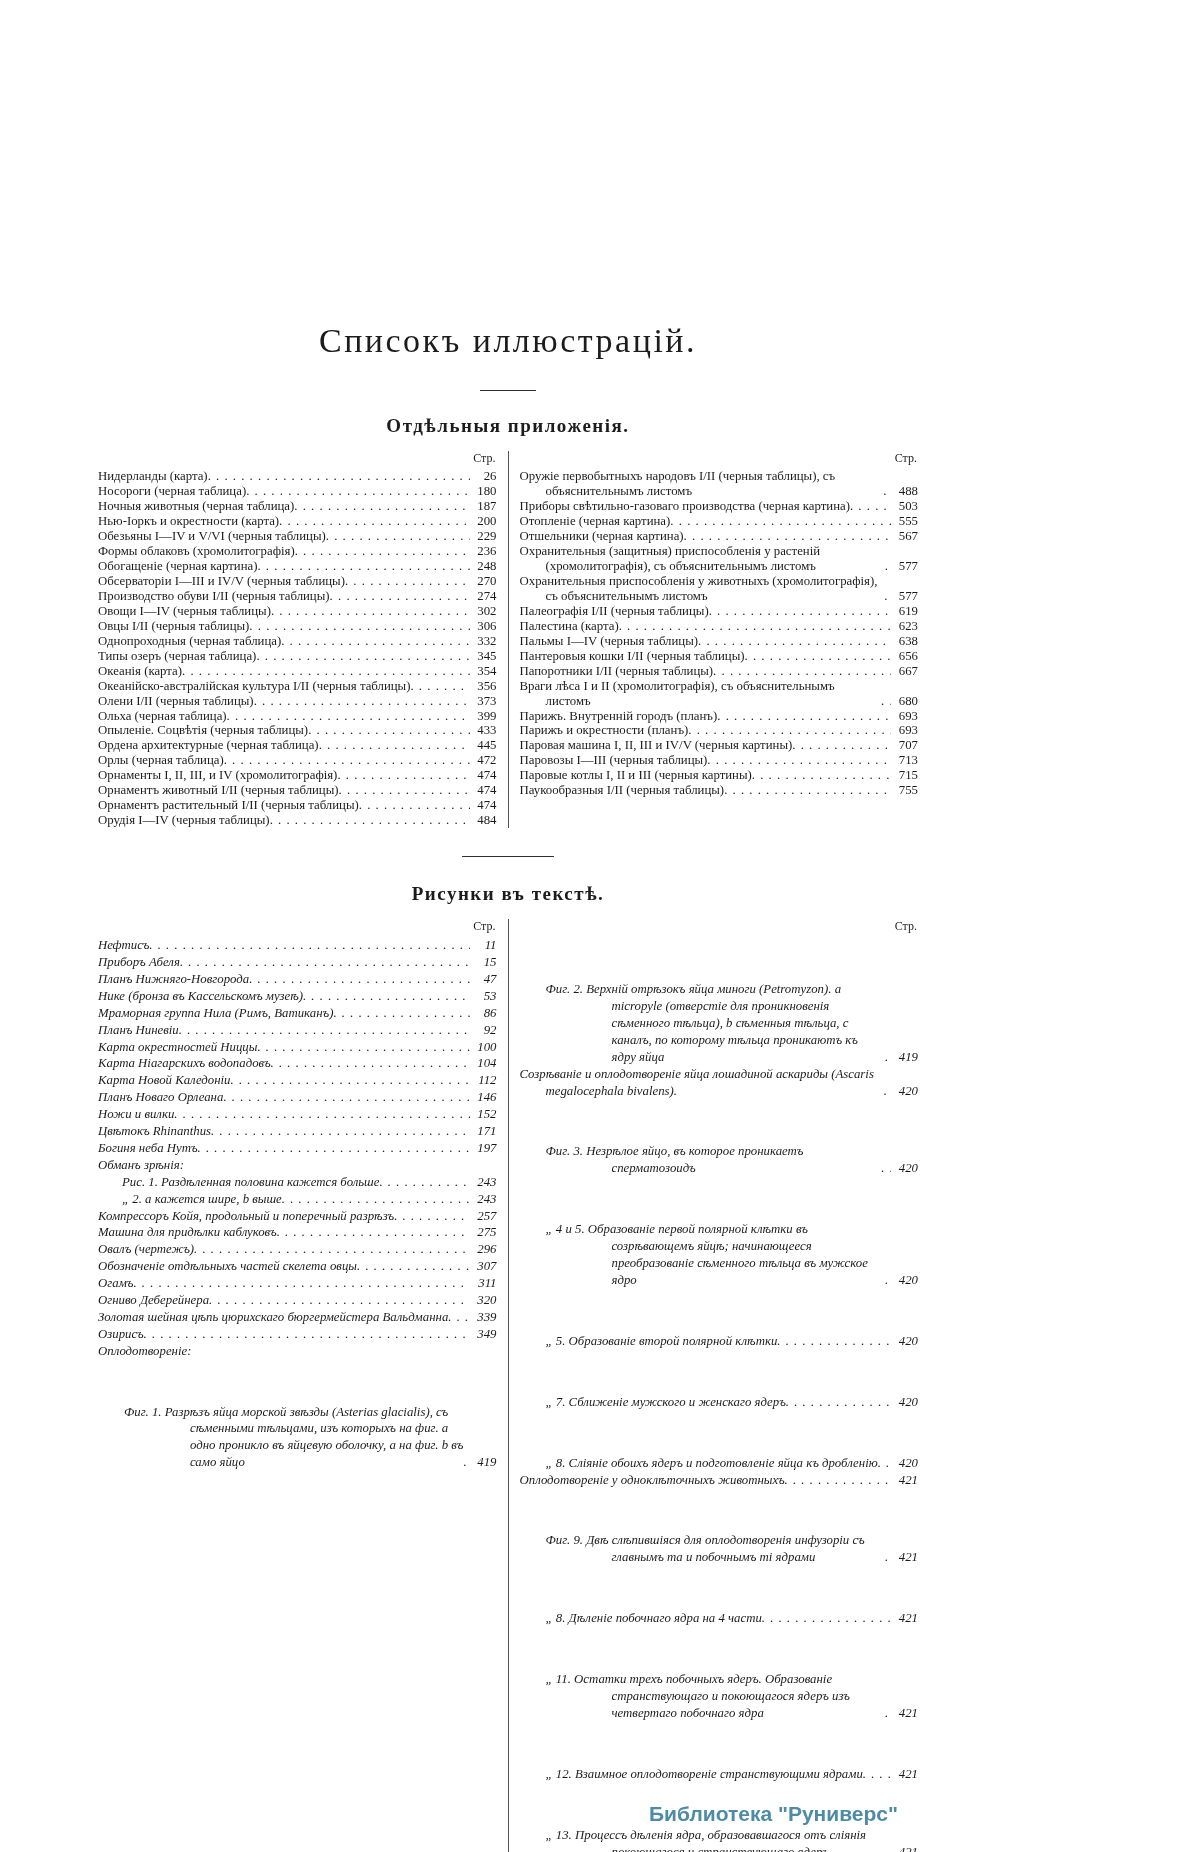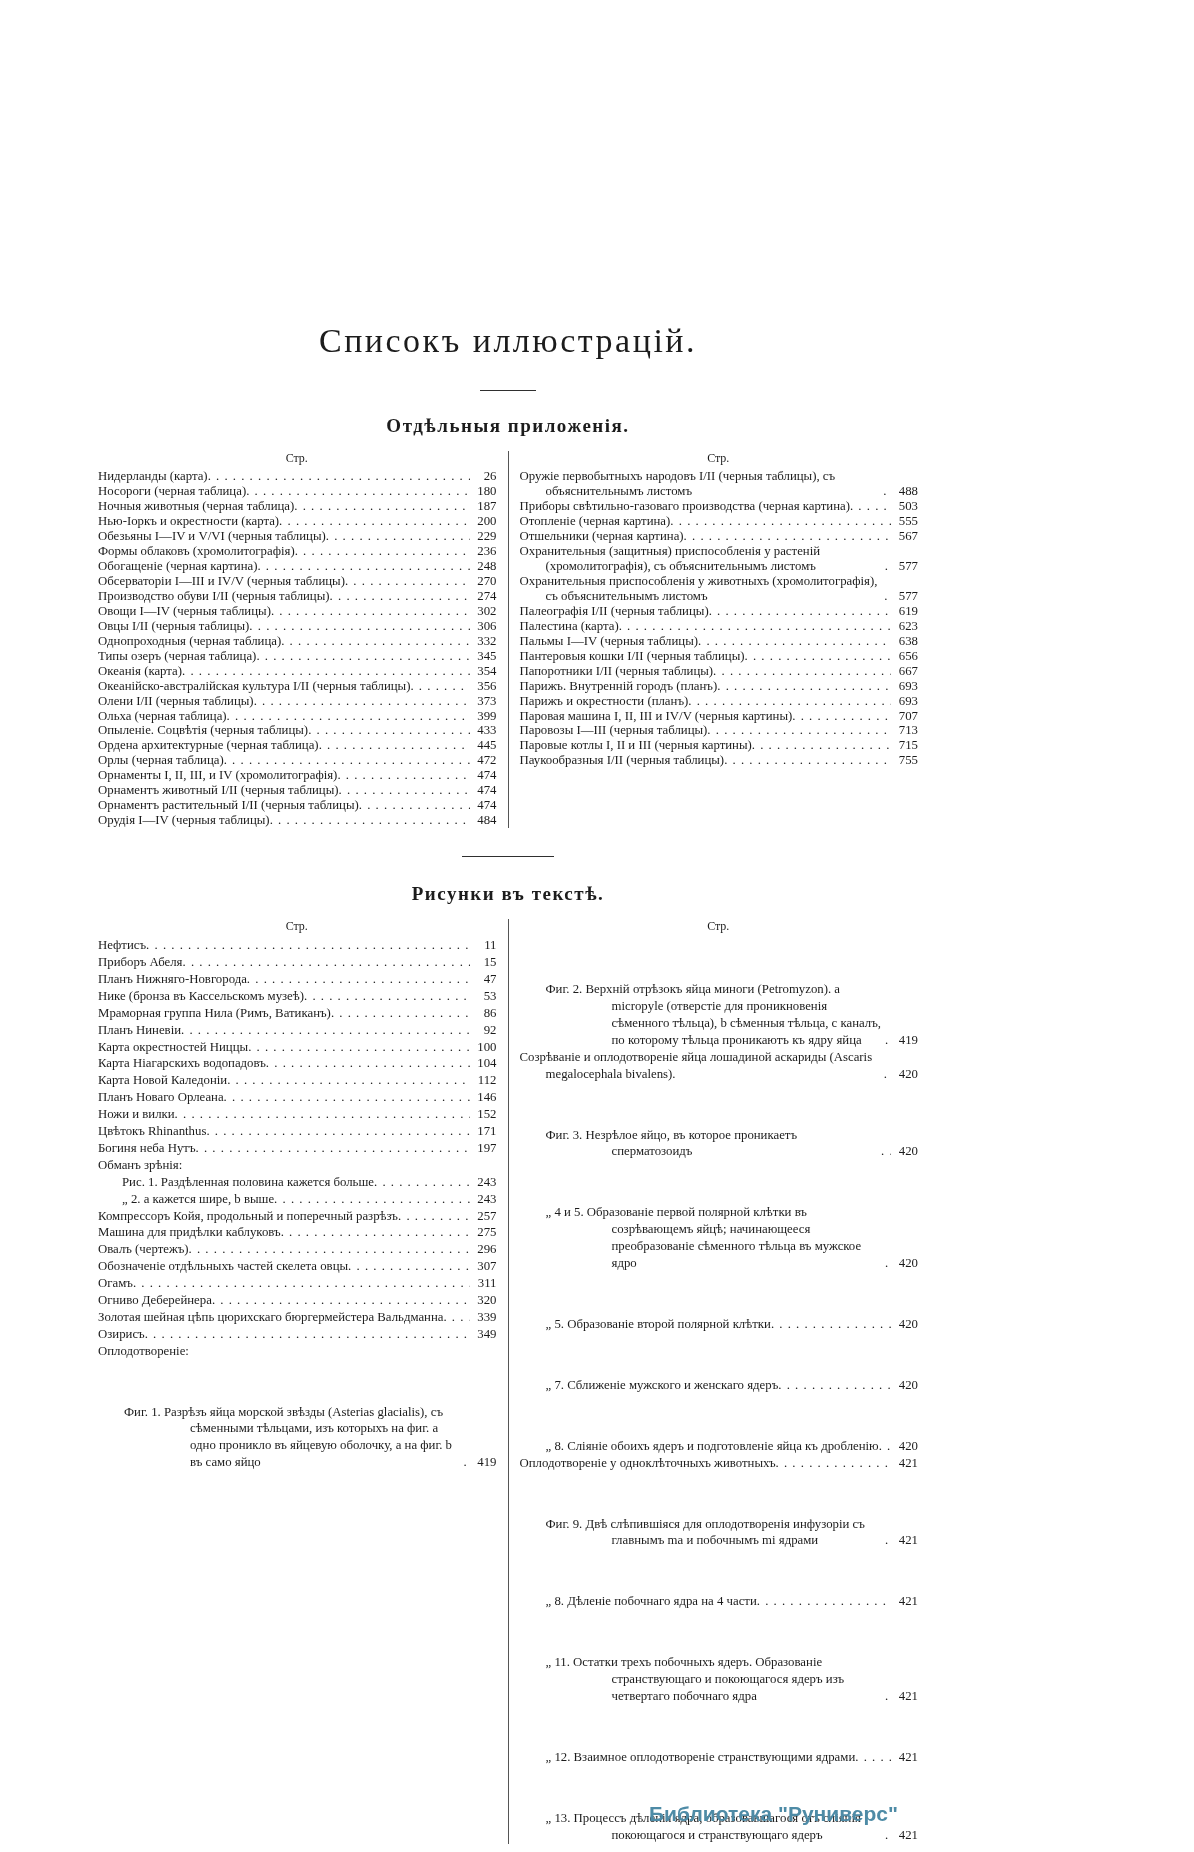--- a/index.html
+++ b/index.html
@@ -38,27 +38,27 @@
     margin: 12px 0 14px 0;
     text-align: center;
     font-size: 19px;
     font-weight: 700;
     letter-spacing: 1.5px;
   }
   .columns { display: flex; align-items: stretch; }
   .col { flex: 1 1 0; min-width: 0; }
   .col-divider { width: 1px; background: #555; margin: 0 11px; }
   .col-header {
-    text-align: center;
+    text-align: right;
     font-size: 12px;
     padding-right: 1px;
     margin-bottom: 3px;
   }
   .entry { display: flex; font-size: 12.8px; line-height: 1.17; }
-  .sec2 .entry { line-height: 1.32; }
+  .sec2 .entry { line-height: 1.32; font-style: italic; }
   .entry-label { flex: 0 1 auto; padding-left: 26px; text-indent: -26px; }
   .entry.sub .entry-label { padding-left: 46px; text-indent: -22px; text-align: center; }
   .entry.fig .entry-label { padding-left: 92px; text-indent: -66px; margin-top: 44px; }
   .leader {
     flex: 1 1 10px;
     min-width: 6px;
     overflow: hidden;
     white-space: nowrap;
     align-self: flex-end;
     letter-spacing: 1px;
@@ -308,20 +308,25 @@
                 <span class="leader"></span>
                 <span class="pagenum">656</span>
               </div>
 
               <div class="entry">
                 <span class="entry-label">Папоротники I/II (черныя таблицы)</span>
                 <span class="leader"></span>
                 <span class="pagenum">667</span>
               </div>
 
+              <div class="entry">
+                <span class="entry-label">Враги лѣса I и II (хромолитографія), съ объяснительнымъ листомъ</span>
+                <span class="leader"></span>
+                <span class="pagenum">680</span>
+              </div>
 
               <div class="entry">
                 <span class="entry-label">Парижъ. Внутренній городъ (планъ)</span>
                 <span class="leader"></span>
                 <span class="pagenum">693</span>
               </div>
 
               <div class="entry">
                 <span class="entry-label">Парижъ и окрестности (планъ)</span>
                 <span class="leader"></span>

